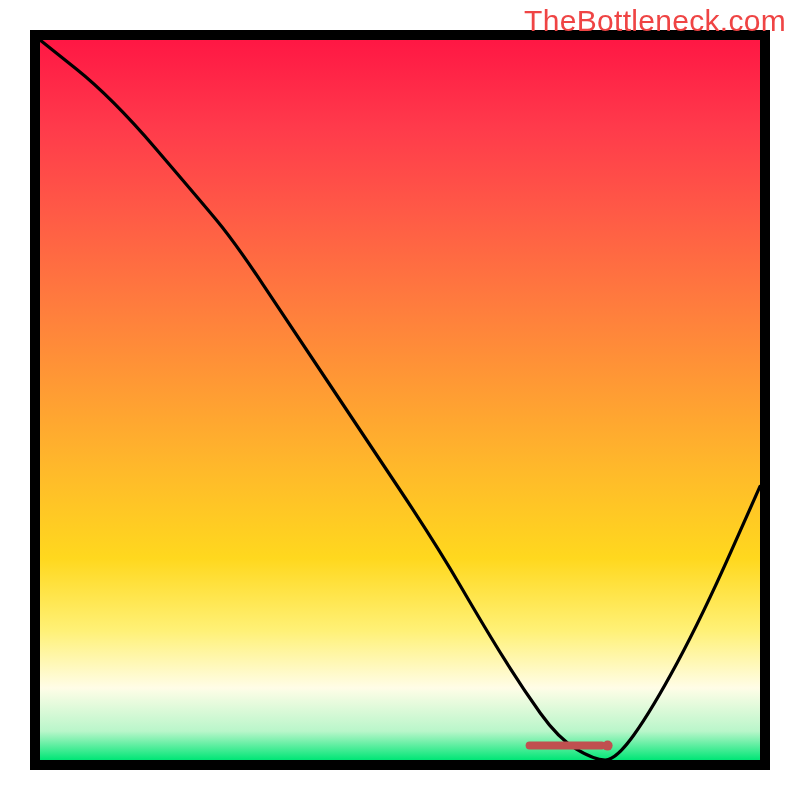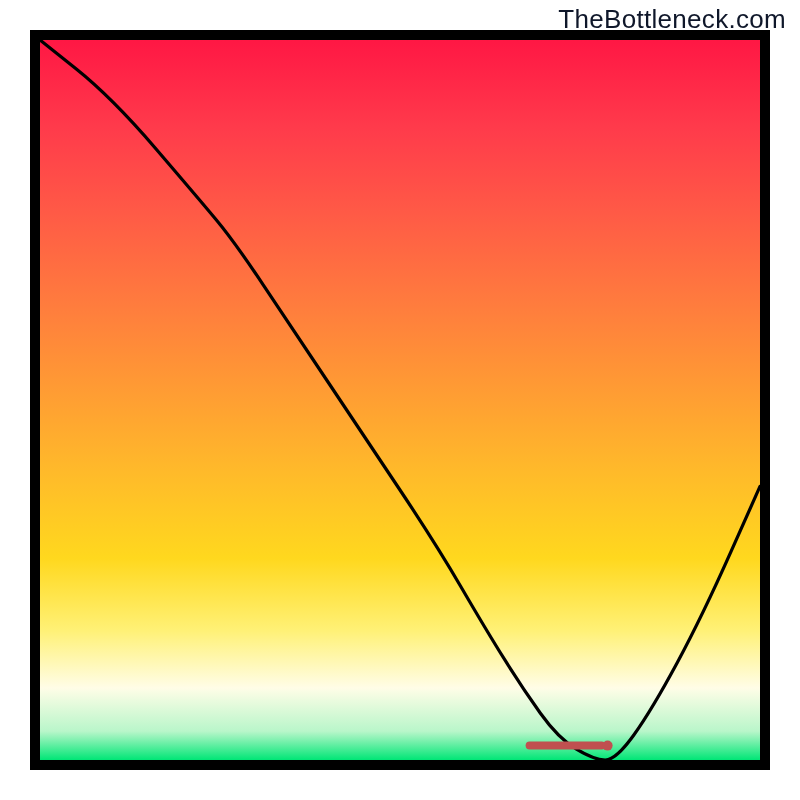--- a/index.html
+++ b/index.html
@@ -12,22 +12,22 @@
   }
   .frame {
     position: relative;
     width: 800px;
     height: 800px;
   }
   .watermark {
     position: absolute;
     top: 4px;
     right: 14px;
-    color: #0f172a;
-    font-size: 26px;
+    color: #ef4444;
+    font-size: 30px;
     font-weight: 500;
     z-index: 40;
     letter-spacing: 0.3px;
   }
   
   .plot-box {
     position: absolute;
     left: 30px;
     top: 30px;
     width: 740px;

